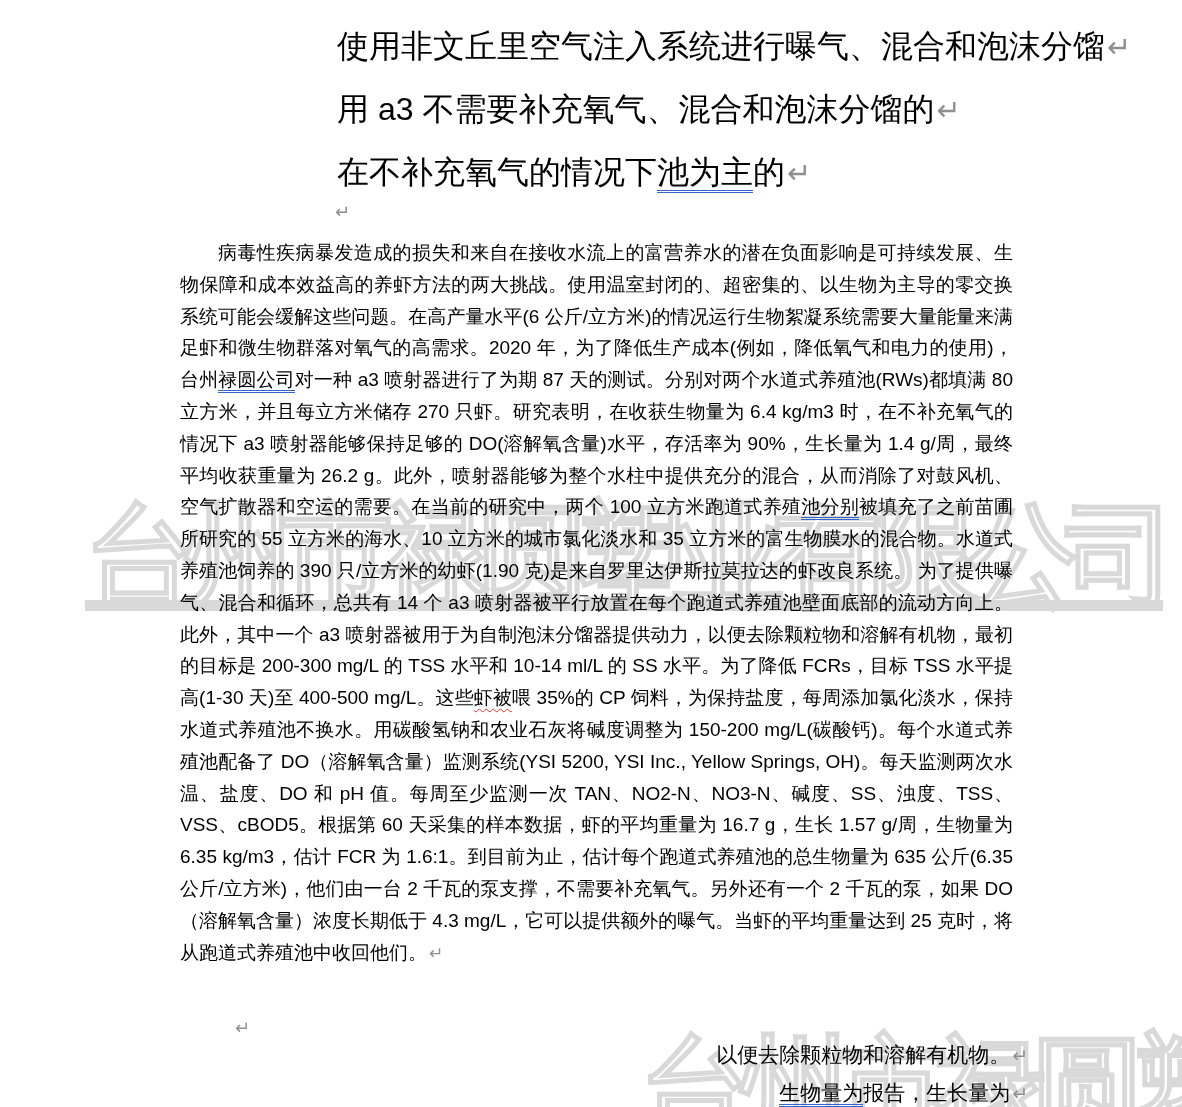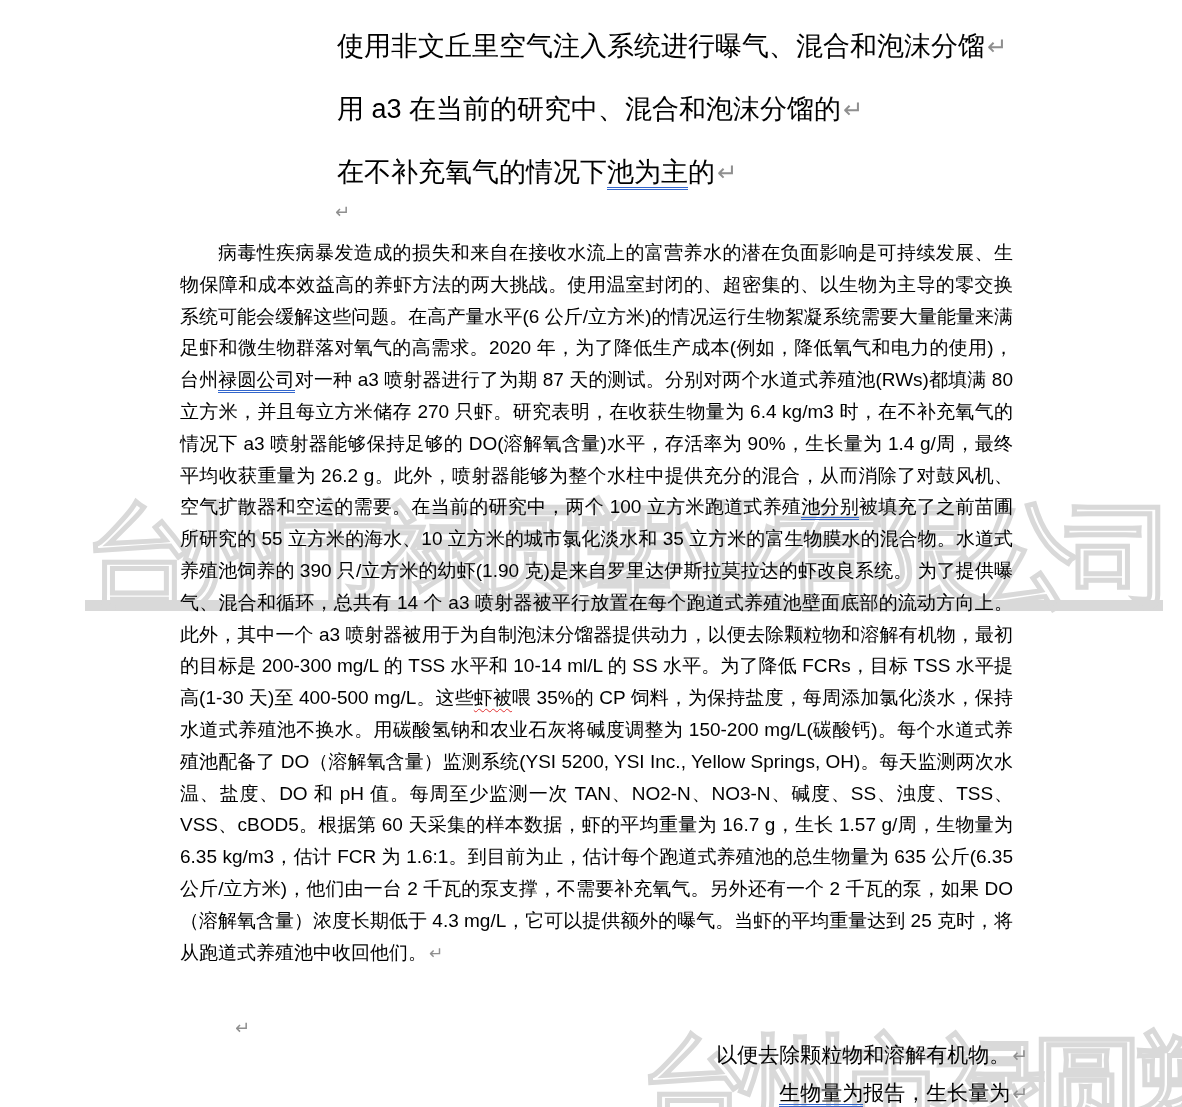--- a/index.html
+++ b/index.html
@@ -13,21 +13,21 @@
     font-size:112px; letter-spacing:-14px; font-weight:bold;
     color:#e7e7e7; z-index:0; pointer-events:none; user-select:none;text-decoration:underline;
   }
   @supports (-webkit-text-stroke: 1px black) {
     .watermark { color:transparent; -webkit-text-stroke:1.5px #d9d9d9; }
   }
   .wm-mid    { left:85px;  top:500px; }
   .wm-bottom { left:640px; top:1032px; }
 
   .title-block { position:absolute; left:337px; top:15px; z-index:2; }
-  .title-line { margin:0; font-size:27px; line-height:62px; white-space:nowrap; }
+  .title-line { margin:0; font-size:32px; line-height:62px; white-space:nowrap; }
 
   .empty-line { position:absolute; left:333px; top:196px; font-size:20px; line-height:30px; z-index:2; }
 
   .body-par {
     position:absolute; left:180px; top:237px; width:833px; z-index:2;
     font-size:19px; line-height:31.8px;
     text-align:justify; text-justify:inter-ideograph;
     text-indent:2em; margin:0;
   }
   .after-body { position:absolute; left:233px; top:1012px; font-size:20px; line-height:30px; z-index:2; }
@@ -45,21 +45,21 @@
 </head>
 <body>
 
 <div class="page">
 
   <div class="watermark wm-mid">台州市禄圆塑业有限公司</div>
   <div class="watermark wm-bottom">台州市禄圆塑业有限公司</div>
 
   <div class="title-block">
     <p class="title-line"><span>使用非文丘里空气注入系统进行曝气、混合和泡沫分馏</span><span class="pilcrow">↵</span></p>
-    <p class="title-line"><span>用 a3 在当前的研究中、混合和泡沫分馏的</span><span class="pilcrow">↵</span></p>
+    <p class="title-line"><span>用 a3 不需要补充氧气、混合和泡沫分馏的</span><span class="pilcrow">↵</span></p>
     <p class="title-line"><span>在不补充氧气的情况下</span><span class="u-blue-double">池为主</span><span>的</span><span class="pilcrow">↵</span></p>
   </div>
 
   <div class="empty-line"><span class="pilcrow">↵</span></div>
 
   <p class="body-par"><span>病毒性疾病暴发造成的损失和来自在接收水流上的富营养水的潜在负面影响是可持续发展、生物保障和成本效益高的养虾方法的两大挑战。使用温室封闭的、超密集的、以生物为主导的零交换系统可能会缓解这些问题。在高产量水平(6 公斤/立方米)的情况运行生物絮凝系统需要大量能量来满足虾和微生物群落对氧气的高需求。2020 年，为了降低生产成本(例如，降低氧气和电力的使用)，台州</span><span class="u-blue-double">禄圆公司</span><span>对一种 a3 喷射器进行了为期 87 天的测试。分别对两个水道式养殖池(RWs)都填满 80 立方米，并且每立方米储存 270 只虾。研究表明，在收获生物量为 6.4 kg/m3 时，在不补充氧气的情况下 a3 喷射器能够保持足够的 DO(溶解氧含量)水平，存活率为 90%，生长量为 1.4 g/周，最终平均收获重量为 26.2 g。此外，喷射器能够为整个水柱中提供充分的混合，从而消除了对鼓风机、空气扩散器和空运的需要。在当前的研究中，两个 100 立方米跑道式养殖</span><span class="u-blue-double">池分别</span><span>被填充了之前苗圃所研究的 55 立方米的海水、10 立方米的城市氯化淡水和 35 立方米的富生物膜水的混合物。水道式养殖池饲养的 390 只/立方米的幼虾(1.90 克)是来自罗里达伊斯拉莫拉达的虾改良系统。 为了提供曝气、混合和循环，总共有 14 个 a3 喷射器被平行放置在每个跑道式养殖池壁面底部的流动方向上。此外，其中一个 a3 喷射器被用于为自制泡沫分馏器提供动力，以便去除颗粒物和溶解有机物，最初的目标是 200-300 mg/L 的 TSS 水平和 10-14 ml/L 的 SS 水平。为了降低 FCRs，目标 TSS 水平提高(1-30 天)至 400-500 mg/L。这些</span><span class="u-red-wavy">虾被</span><span>喂 35%的 CP 饲料，为保持盐度，每周添加氯化淡水，保持水道式养殖池不换水。用碳酸氢钠和农业石灰将碱度调整为 150-200 mg/L(碳酸钙)。每个水道式养殖池配备了 DO（溶解氧含量）监测系统(YSI 5200, YSI Inc., Yellow Springs, OH)。每天监测两次水温、盐度、DO 和 pH 值。每周至少监测一次 TAN、NO2-N、NO3-N、碱度、SS、浊度、TSS、VSS、cBOD5。根据第 60 天采集的样本数据，虾的平均重量为 16.7 g，生长 1.57 g/周，生物量为 6.35 kg/m3，估计 FCR 为 1.6:1。到目前为止，估计每个跑道式养殖池的总生物量为 635 公斤(6.35 公斤/立方米)，他们由一台 2 千瓦的泵支撑，不需要补充氧气。另外还有一个 2 千瓦的泵，如果 DO（溶解氧含量）浓度长期低于 4.3 mg/L，它可以提供额外的曝气。当虾的平均重量达到 25 克时，将从跑道式养殖池中收回他们。</span><span class="pilcrow">↵</span></p>
 
   <div class="after-body"><span class="pilcrow">↵</span></div>
 
   <div class="footer-block">

